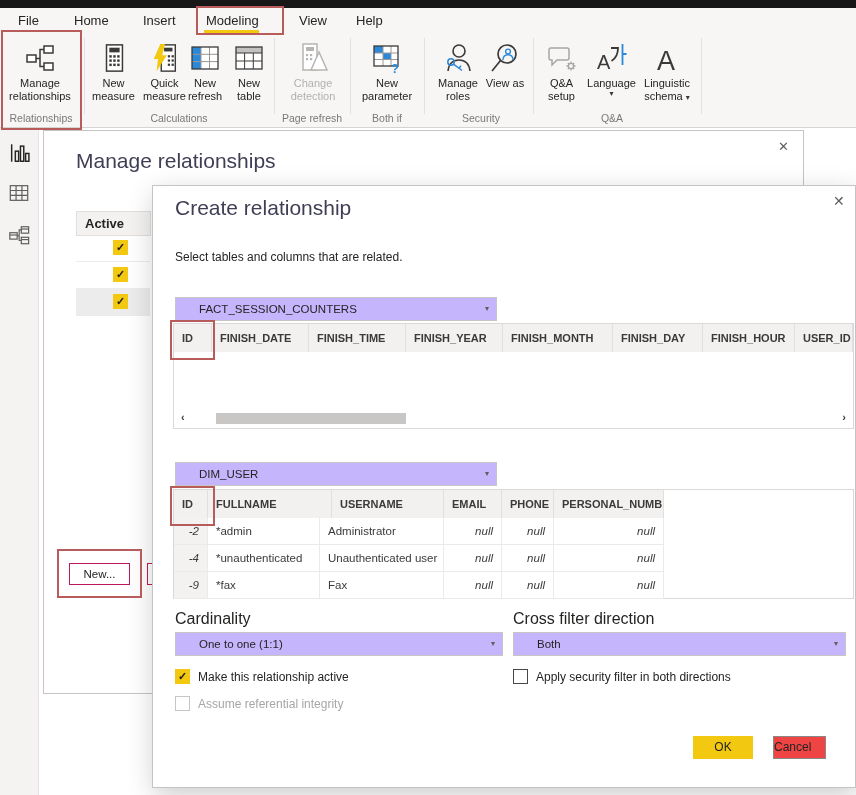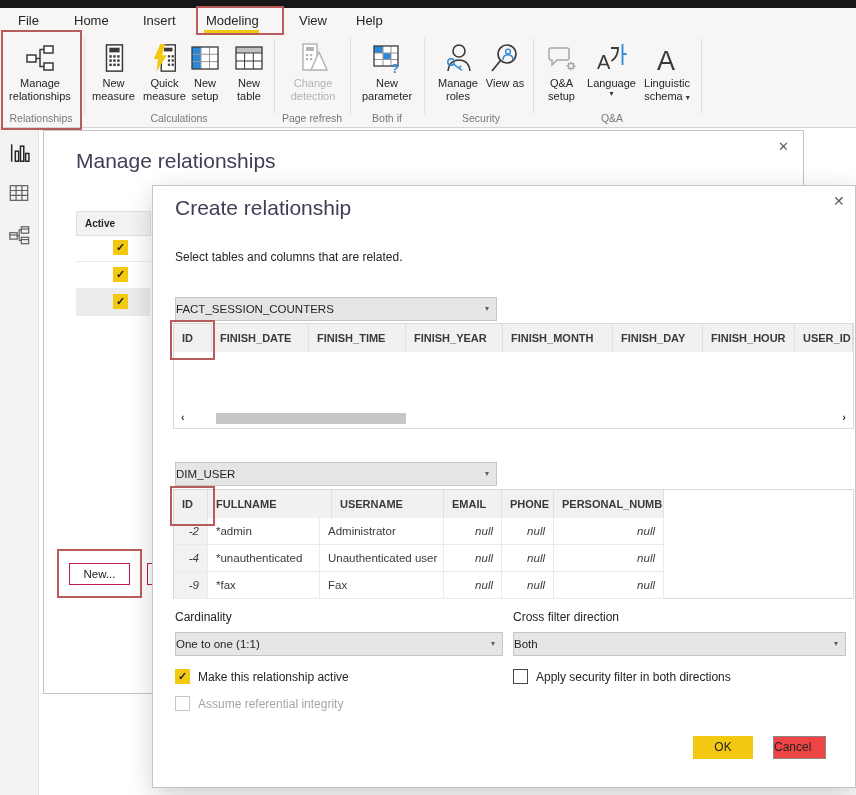--- a/index.html
+++ b/index.html
@@ -24,49 +24,49 @@
   .sidebar{position:absolute;left:0;top:128px;width:38px;height:667px;background:#f4f3f2;border-right:1px solid #e5e3e1;}
   .side-icon{position:absolute;left:8px;width:22px;height:22px;}
   
   .dialog{position:absolute;background:#fff;border:1px solid #c6c4c2;}
   .manage{left:43px;top:130px;width:759px;height:562px;z-index:5;}
   .create{left:152px;top:185px;width:702px;height:601px;z-index:10;box-shadow:2px 8px 26px rgba(0,0,0,.20);}
   .dlg-title{position:absolute;font-size:21px;font-weight:300;color:#3f3e55;white-space:nowrap;}
   .dlg-close{position:absolute;font-size:13px;color:#605e5c;cursor:default;line-height:14px;}
   
   .active-hdr{position:absolute;left:32px;top:80px;width:65px;height:23px;background:#f3f2f1;border:1px solid #e1dfdd;
-    font-size:10px;font-weight:bold;line-height:23px;padding-left:8px;color:#252423;}
+    font-size:13px;font-weight:bold;line-height:23px;padding-left:8px;color:#252423;}
   .active-row{position:absolute;left:32px;width:74px;height:27px;border-bottom:1px solid #edebe9;}
   .active-row.hl{background:#ececec;}
   .chk{width:15px;height:15px;font-size:11px;font-weight:bold;text-align:center;line-height:15px;color:#252423;}
   .chk.on{background:#F2C811;}
   .chk.off{background:#fff;border:1px solid #484644;box-sizing:border-box;}
   .chk.dis{background:#fff;border:1px solid #c8c6c4;box-sizing:border-box;}
   .btn{position:absolute;background:#fff;border:1px solid #be185d;font-size:11.5px;color:#252423;
     text-align:center;box-sizing:border-box;cursor:default;}
   
   .subtitle{position:absolute;left:22px;top:64px;font-size:12px;color:#252423;}
-  .dd{position:absolute;height:24px;background:#e5e5e5;border:1px solid #c8c6c4;box-sizing:border-box;
-    font-size:11.5px;line-height:22px;padding:0 20px 0 0;color:#252423;cursor:default;}
+  .dd{position:absolute;height:24px;background:#c4b5fd;border:1px solid #c8c6c4;box-sizing:border-box;
+    font-size:11.5px;line-height:22px;padding:0 20px 0 23px;color:#252423;cursor:default;}
   .dd .dchev{position:absolute;right:7px;top:0;font-size:8px;color:#605e5c;}
   .ptable{position:absolute;border:1px solid #dbd9d7;box-sizing:border-box;background:#fff;}
   .phead{display:flex;height:28px;}
   .phead .hc{background:#f2f1f0;font-size:11px;font-weight:bold;color:#3b3a39;line-height:28px;
     padding-left:8px;border-right:1px solid #e2e0de;box-sizing:border-box;white-space:nowrap;overflow:hidden;cursor:default;}
   .phead .hc.fill{background:#fff;border-right:none;flex:1;}
   .prow{display:flex;height:27px;font-size:11.5px;color:#3b3a39;}
   .prow .c{line-height:26px;border-right:1px solid #eceae8;border-bottom:1px solid #eceae8;
     box-sizing:border-box;padding:0 8px;white-space:nowrap;overflow:hidden;}
   .prow .c.idc{background:#f3f2f1;font-style:italic;text-align:right;}
   .prow .c.nullc{font-style:italic;text-align:right;}
   .prow .c.fill{border:none;flex:1;}
   .scrollbar{position:absolute;left:0;bottom:0;width:100%;height:18px;}
   .scrollbar .arr{position:absolute;top:1px;font-size:11px;font-weight:bold;color:#3b3a39;cursor:default;}
   .scrollbar .thumb{position:absolute;left:42px;top:3px;width:190px;height:11px;background:#c9c7c5;cursor:default;}
-  .flabel{position:absolute;font-size:12px;color:#252423;}
+  .flabel{position:absolute;font-size:16px;color:#252423;}
   .cbrow{position:absolute;display:flex;align-items:center;gap:8px;font-size:12px;color:#252423;}
   .cbrow.dis{color:#a8a6a4;}
   .okbtn{position:absolute;left:540px;top:550px;width:60px;height:23px;background:#F2C811;
     font-size:12px;color:#252423;text-align:center;line-height:23px;cursor:default;}
   .cancelbtn{position:absolute;left:620px;top:550px;width:53px;height:23px;background:#ef4444;border:1px solid #8a8886;
     box-sizing:border-box;font-size:12px;color:#252423;text-align:left;line-height:21px;cursor:default;}
 </style>
 </head>
 <body>
 
@@ -138,21 +138,21 @@
     </div>
     <div class="rbtn" style="left:182px;width:46px">
       <div class="ricon">
         <svg width="32" height="32" viewBox="0 0 32 32">
             <rect x="3" y="5" width="26" height="22" fill="#fff"></rect>
             <rect x="3" y="5" width="9" height="22" fill="#2b88d8"></rect>
             <path d="M12 5 v22 M20.5 5 v22 M3 12.3 h26 M3 19.6 h26" stroke="#9a9896" fill="none"></path>
             <rect x="3" y="5" width="26" height="22" fill="none" stroke="#3b3a39" stroke-width="1.3"></rect>
           </svg>
       </div>
-      <div class="rlabel">New setup</div>
+      <div class="rlabel">New refresh</div>
     </div>
     <div class="rbtn" style="left:228px;width:42px">
       <div class="ricon">
         <svg width="32" height="32" viewBox="0 0 32 32">
             <rect x="3" y="5" width="26" height="22" fill="#fff"></rect>
             <rect x="3" y="5" width="26" height="6" fill="#c4c2c0"></rect>
             <path d="M3 11 h26 M3 19 h26 M11.6 11 v16 M20.3 11 v16" stroke="#3b3a39" fill="none"></path>
             <rect x="3" y="5" width="26" height="22" fill="none" stroke="#3b3a39" stroke-width="1.3"></rect>
           </svg>
       </div>

